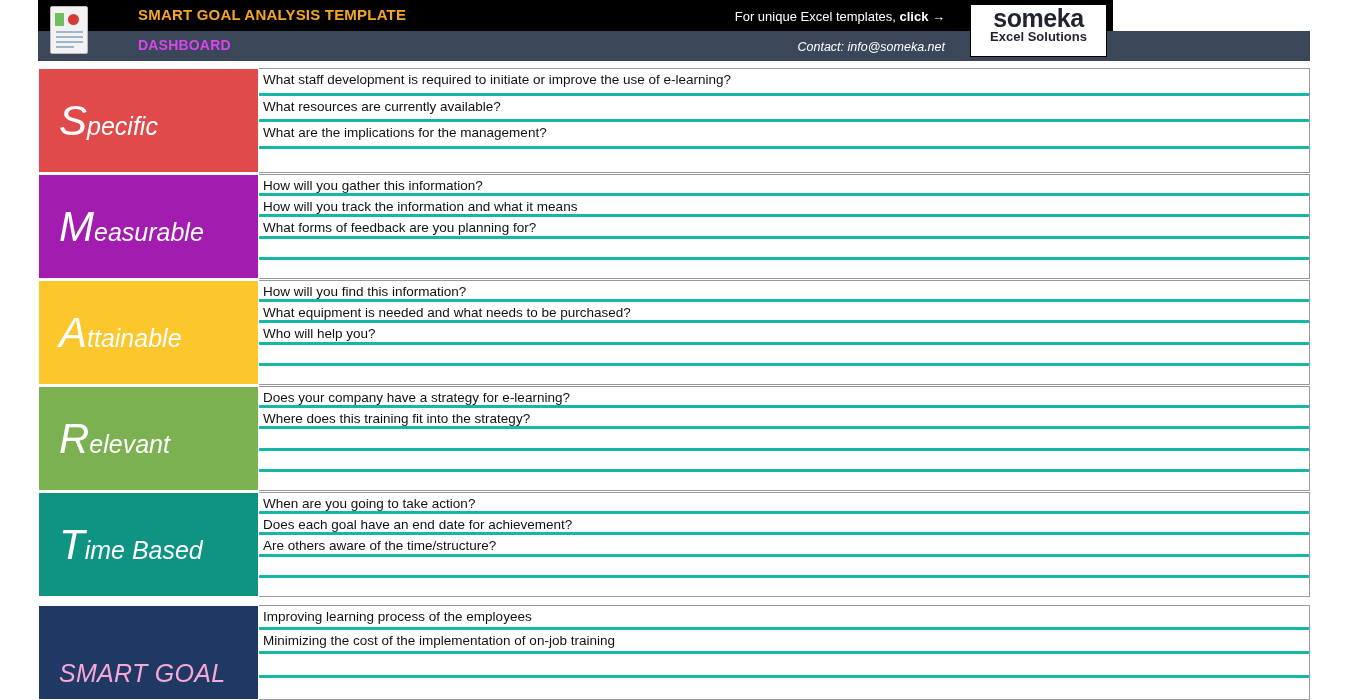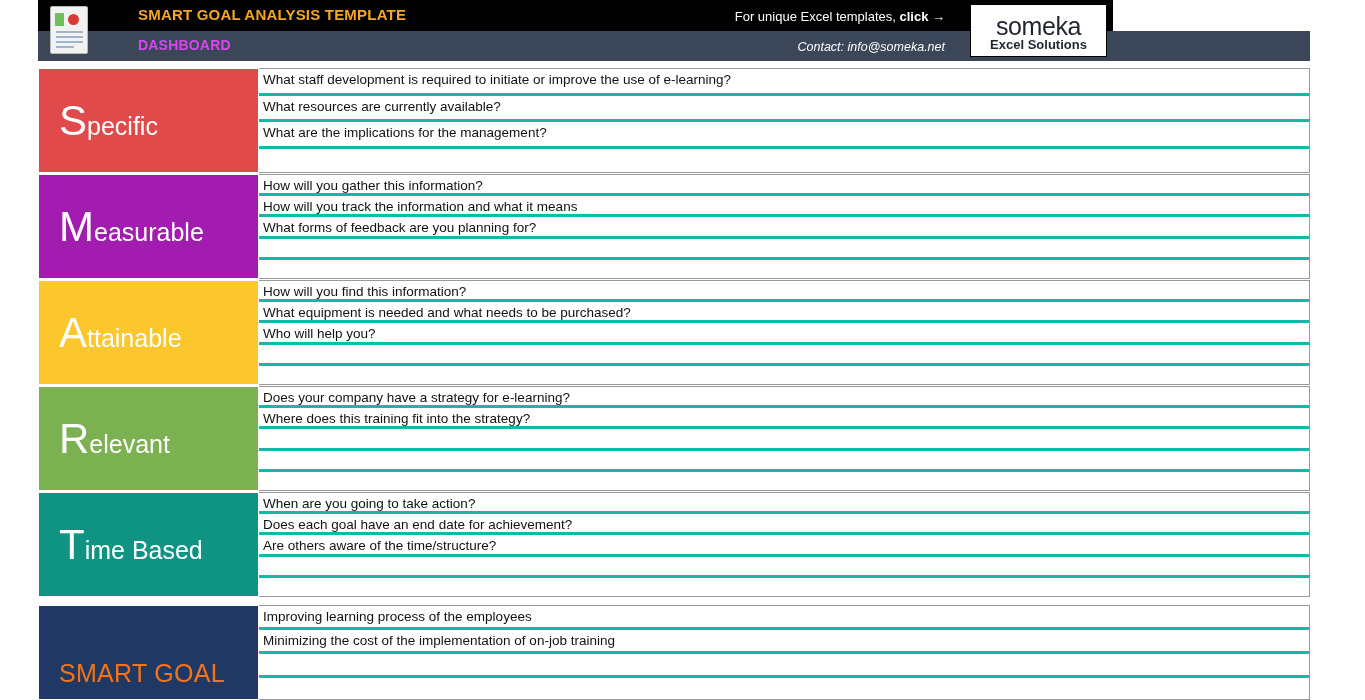--- a/index.html
+++ b/index.html
@@ -115,23 +115,23 @@
     position: absolute;
     right: 6px;
     top: 4px;
     width: 137px;
     height: 53px;
     background: #ffffff;
     border: 1px solid #000000;
     text-align: center;
   }
   .logo-name {
-    margin-top: 8px;
+    margin-top: 0;
     font-size: 25px;
-    font-weight: normal;
+    font-weight: bold;
     color: #1f2430;
     letter-spacing: -0.4px;
     line-height: 26px;
   }
   .logo-tag {
     font-size: 13px;
     font-weight: bold;
     color: #1f2430;
     line-height: 12px;
   }
@@ -150,20 +150,21 @@
     margin-bottom: 1px;
   }
   .letter-cell {
     width: 221px;
     flex: 0 0 221px;
     display: flex;
     align-items: center;
     padding-left: 20px;
     color: #ffffff;
     border: 1px solid #ffffff;
+    font-style: italic;
   }
   .letter-cell .word {
     font-size: 25px;
     line-height: 1;
     white-space: nowrap;
   }
   .letter-cell .word .cap {
     font-size: 42px;
     line-height: 1;
   }
@@ -203,21 +204,21 @@
     top: 605px;
     width: 1272px;
     display: flex;
     height: 95px;
   }
   .goal-block .letter-cell {
     align-items: center;
   }
   .goal-label {
     font-size: 25px;
-    color: #f97316;
+    color: #f9a8d4;
     letter-spacing: 0.3px;
     margin-top: 42px;
   }
   .goal-block .qa-cell .qa-line { }
 </style>
 </head>
 <body>
 
 <div id="page">
 

